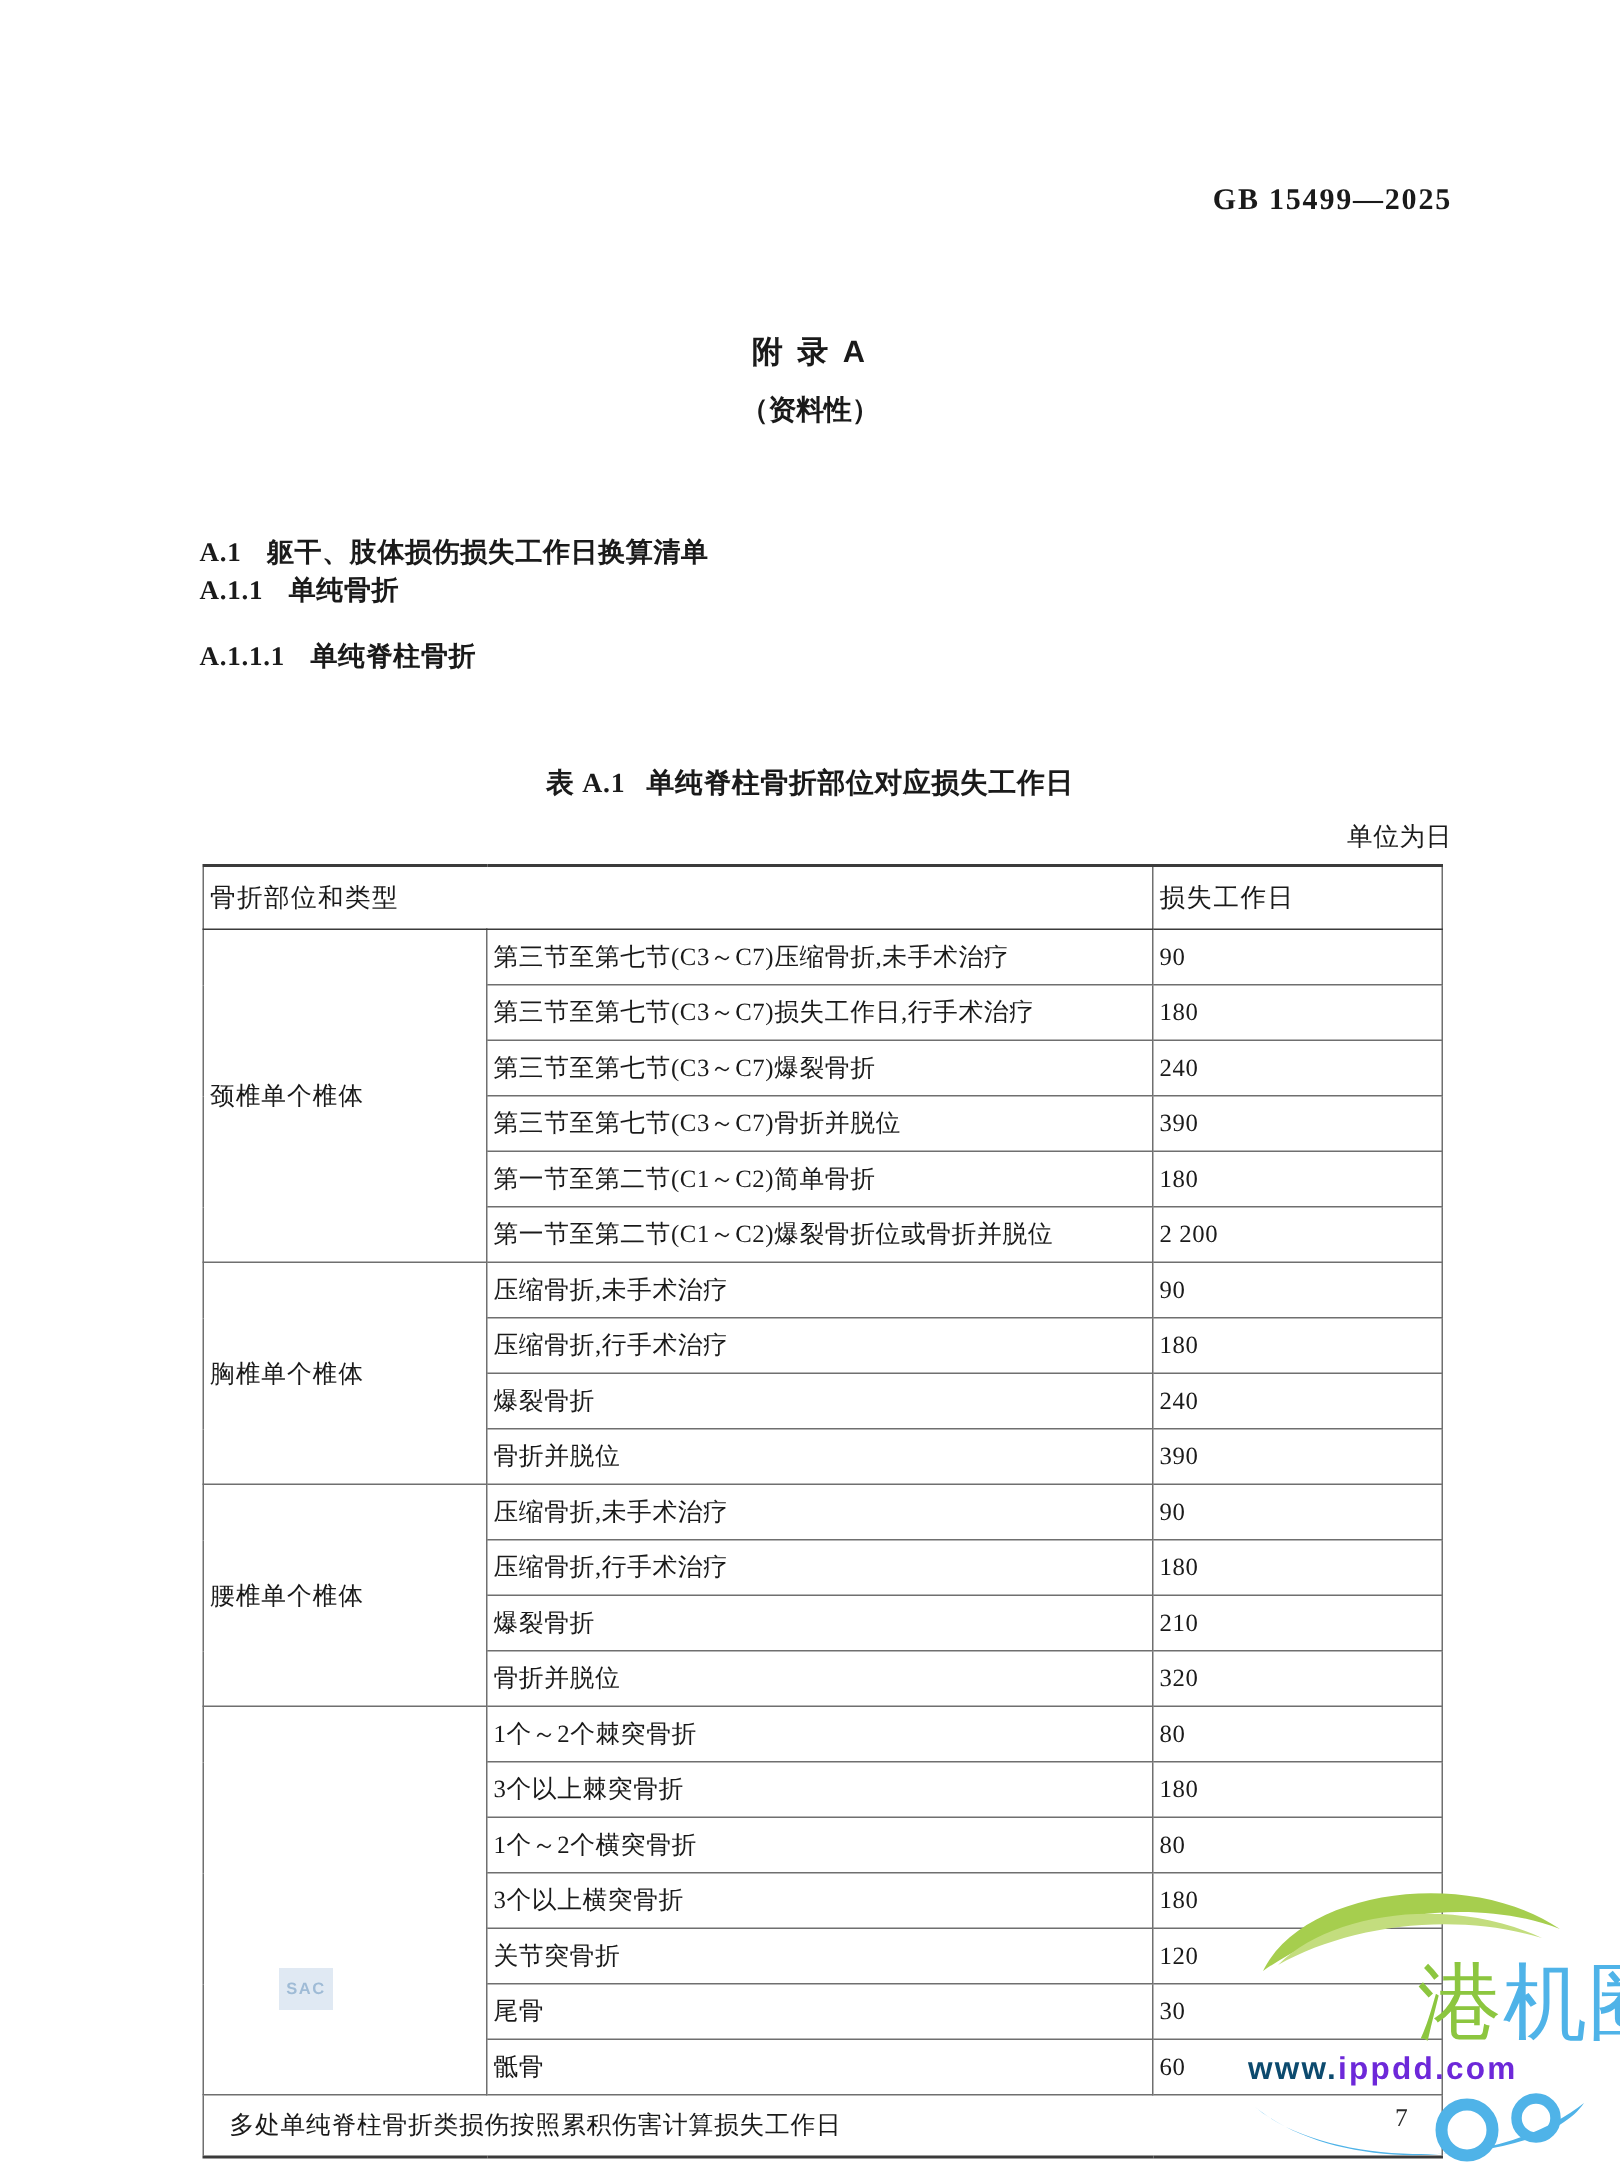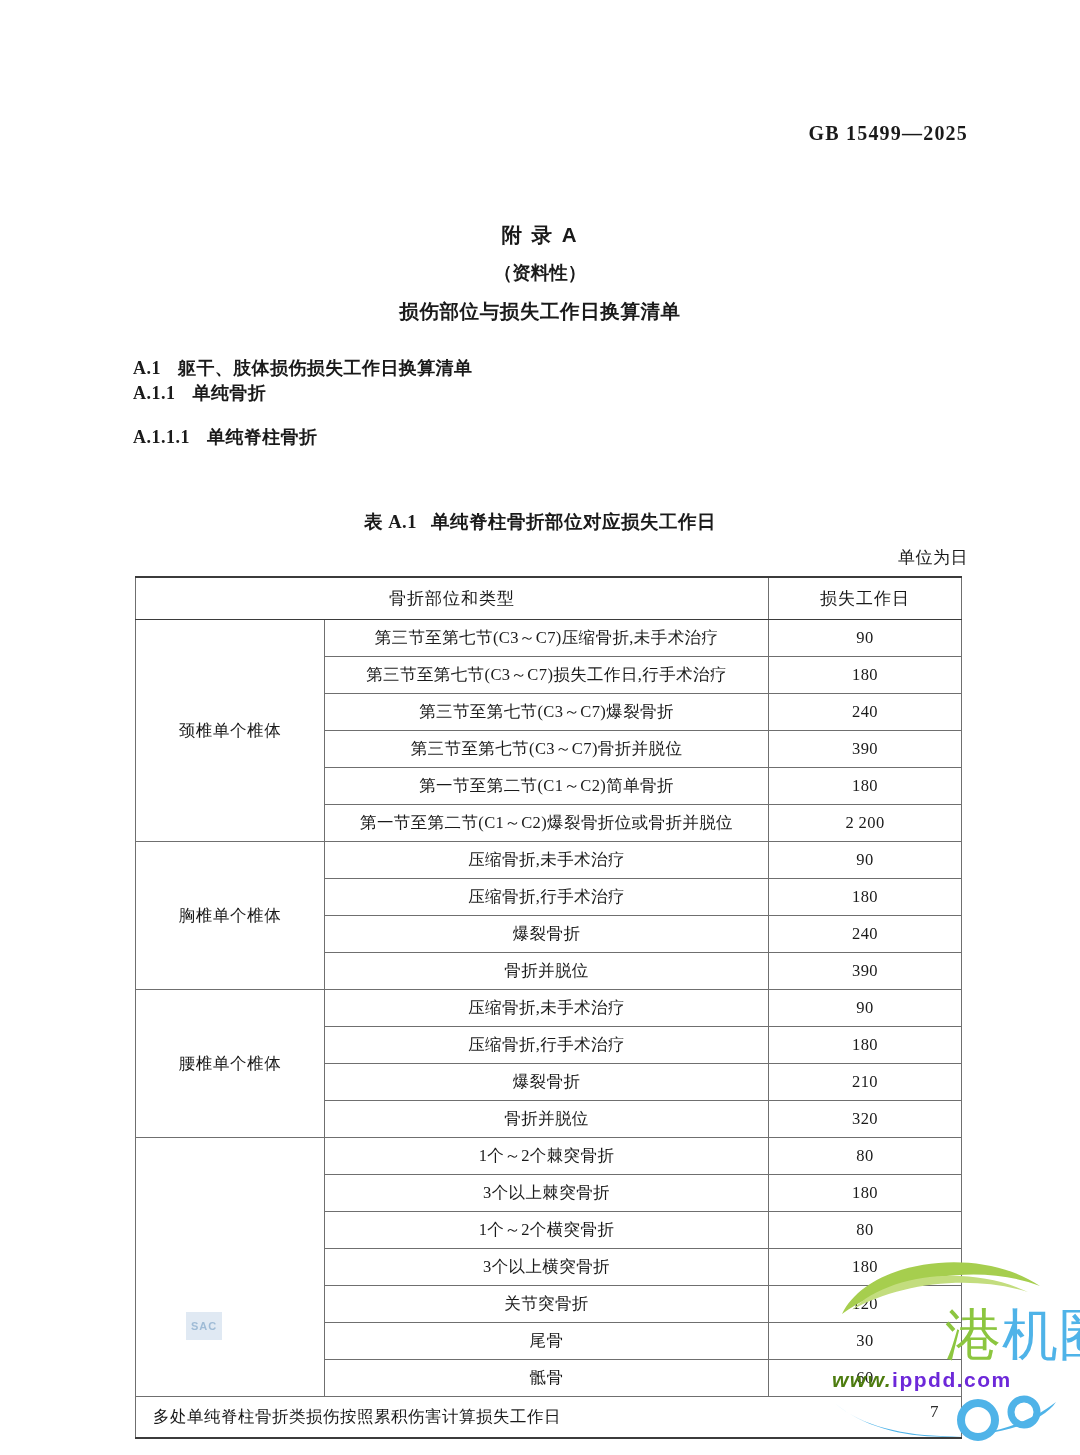--- a/index.html
+++ b/index.html
@@ -140,21 +140,21 @@
   }
   table.gb col.c-group { width: 189px; }
   table.gb col.c-desc  { width: 444px; }
   table.gb col.c-days  { width: 193px; }
 
   table.gb td, table.gb th {
     border: 1px solid #6f6f6f;
     font-weight: normal;
     font-size: 16.5px;
     letter-spacing: 0.4px;
-    text-align: center;
+    text-align: left;
     vertical-align: middle;
     height: 36px;
     padding: 0 4px;
     background: transparent;
   }
   table.gb tr.head th {
     height: 41px;
     font-size: 17px;
     letter-spacing: 1px;
   }
@@ -225,21 +225,21 @@
   .site-watermark .wm-url {
     position: absolute;
     left: 4px;
     top: 116px;
     font-family: "Liberation Sans", "DejaVu Sans", sans-serif;
     font-weight: bold;
     font-size: 21px;
     letter-spacing: 1.5px;
     white-space: nowrap;
   }
-  .site-watermark .wm-url .u-g { color: #4d7c0f; font-style: italic; }
+  .site-watermark .wm-url .u-g { color: #0c4a6e; }
   .site-watermark .wm-url .u-b { color: #6d28d9; }
   .site-watermark svg { position: absolute; left: 0; top: 0; }
 
   .page-number {
     position: absolute;
     left: 930px;
     top: 1402px;
     font-size: 17px;
     font-family: "Liberation Serif", "DejaVu Serif", serif;
     color: #2b2b2b;
@@ -248,21 +248,20 @@
 </head>
 <body>
 
 <div class="page">
 
   <div class="doc-header">GB  15499—2025</div>
 
   <div class="annex-title-block">
     <div class="annex-label">附  录  A</div>
     <div class="annex-kind">（资料性）</div>
-    <div class="annex-name">损伤部位与损失工作日换算清单</div>
   </div>
 
   <div class="clause" id="clause-a1">
     <span class="num">A.1</span><span class="txt">躯干、肢体损伤损失工作日换算清单</span>
   </div>
 
   <div class="clause" id="clause-a11">
     <span class="num">A.1.1</span><span class="txt">单纯骨折</span>
   </div>
 

